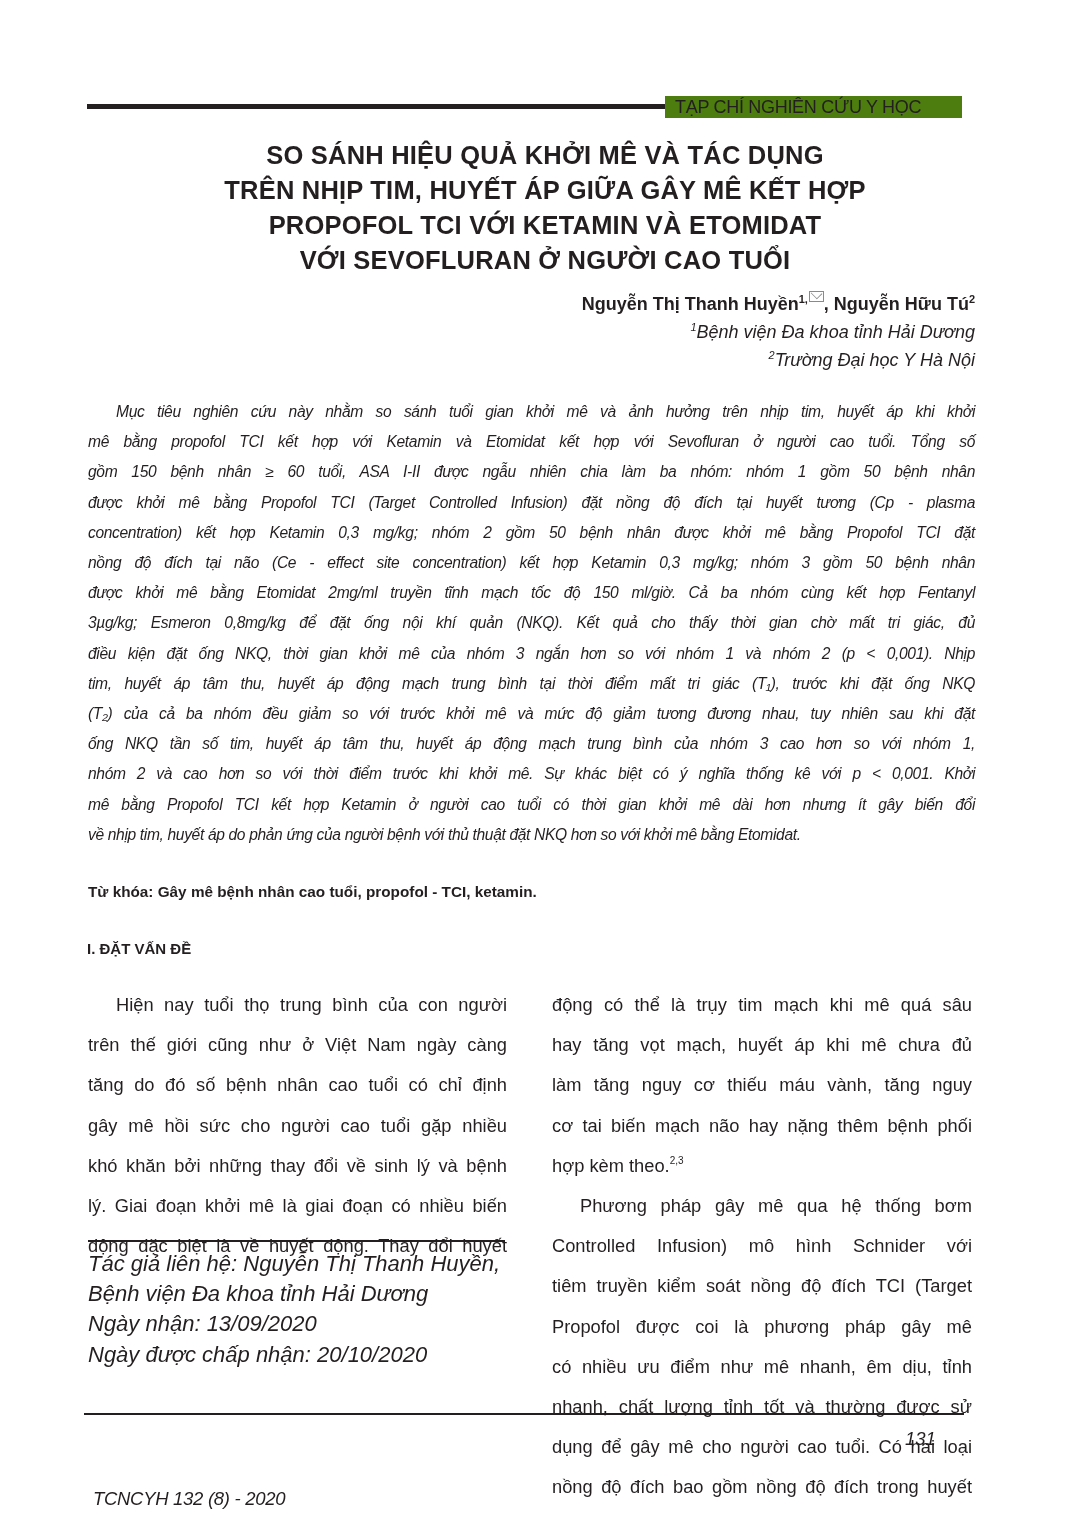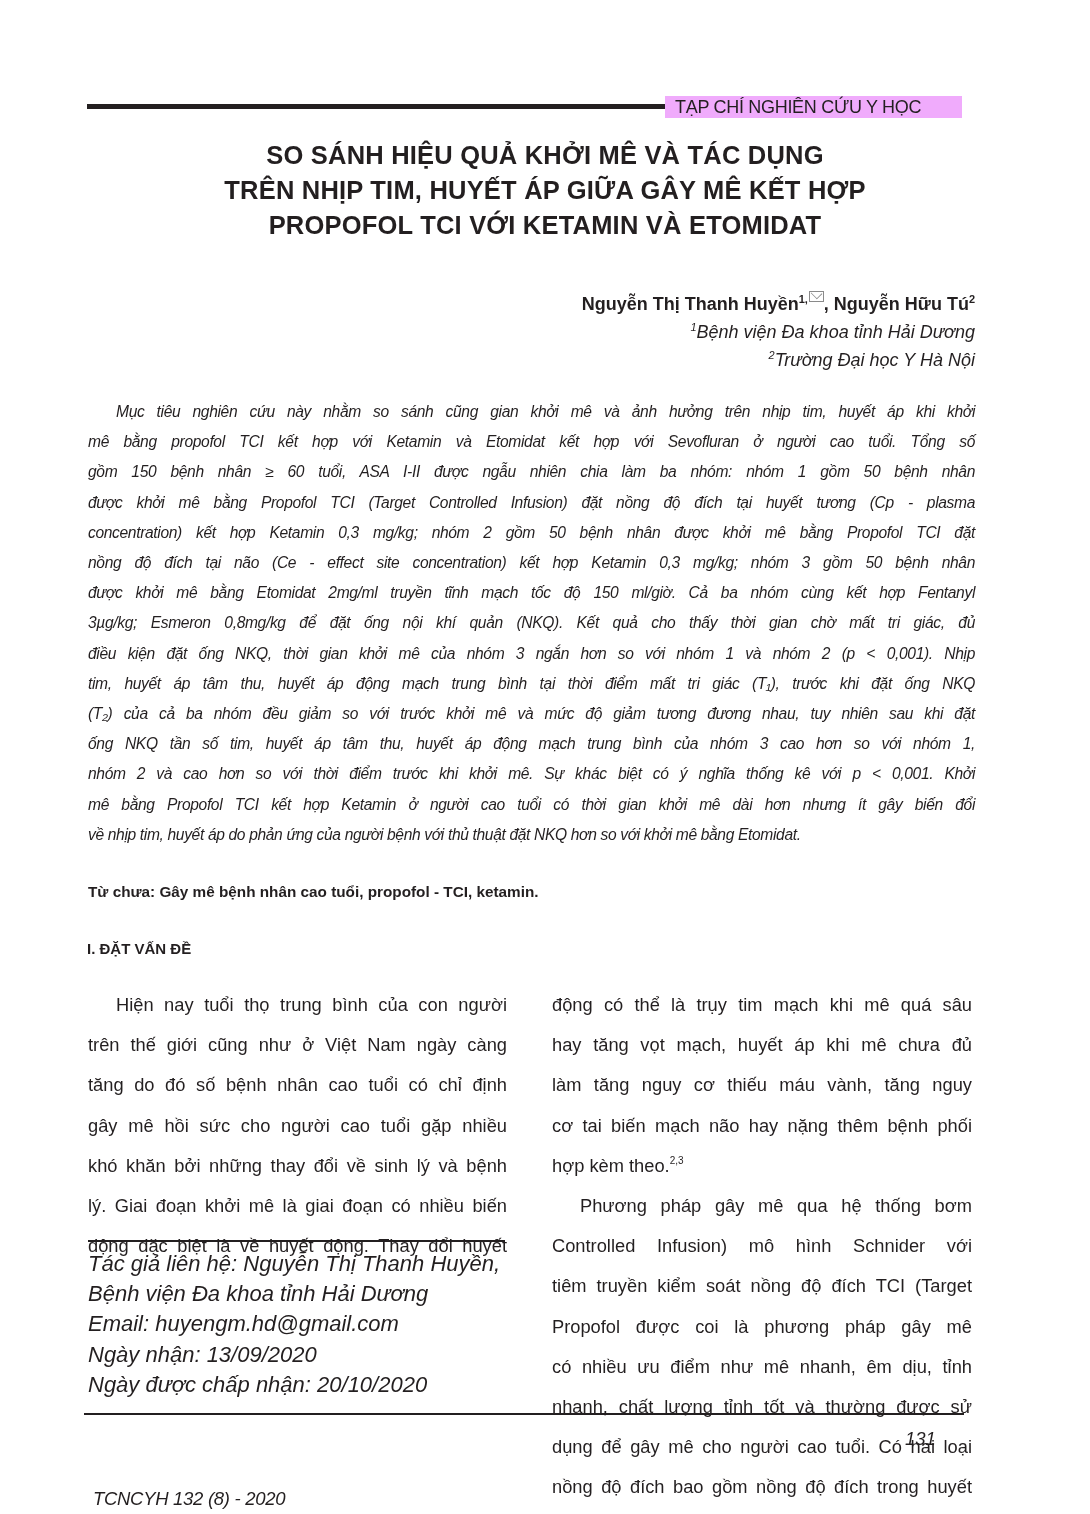--- a/index.html
+++ b/index.html
@@ -1,21 +1,21 @@
 <!DOCTYPE html>
 <html><head>
 <meta charset="utf-8">
 <style>
   html, body { margin: 0; padding: 0; background: #ffffff; }
   body { width: 1090px; height: 1514px; position: relative; overflow: hidden; color: #231f20; }
   .abs { position: absolute; }
 
   
   .header-rule { left: 87px; top: 104px; width: 580px; height: 5px; background: #231f20; }
-  .journal-tag { left: 665px; top: 96px; width: 297px; height: 22px; background: #f0abfc;
+  .journal-tag { left: 665px; top: 96px; width: 297px; height: 22px; background: #4d7c0f;
     font-family: "Liberation Sans", sans-serif; font-size: 18px; color: #231f20;
     line-height: 22px; padding-left: 10px; box-sizing: border-box; letter-spacing: -0.3px; white-space: nowrap; }
 
   
   .title { left: 100px; top: 138px; width: 890px; text-align: center;
     font-family: "Liberation Sans", sans-serif; font-weight: bold; font-size: 25.5px;
     line-height: 35px; color: #231f20; letter-spacing: 0.2px; }
   .title div { white-space: nowrap; }
 
   
@@ -59,67 +59,67 @@
 </head>
 <body>
 
 <div class="abs header-rule"></div>
 <div class="abs journal-tag">TẠP CHÍ NGHIÊN CỨU Y HỌC</div>
 
 <div class="abs title">
   <div>SO SÁNH HIỆU QUẢ KHỞI MÊ VÀ TÁC DỤNG</div>
   <div>TRÊN NHỊP TIM, HUYẾT ÁP GIỮA GÂY MÊ KẾT HỢP</div>
   <div>PROPOFOL TCI VỚI KETAMIN VÀ ETOMIDAT</div>
+  <div>VỚI SEVOFLURAN Ở NGƯỜI CAO TUỔI</div>
 </div>
 
 <div class="abs authors">
   <div class="names">
     <span>Nguyễn Thị Thanh Huyền</span><sup>1,</sup><span class="mail-icon"></span><span>, Nguyễn Hữu Tú</span><sup>2</sup>
   </div>
   <div class="aff"><sup>1</sup><span>Bệnh viện Đa khoa tỉnh Hải Dương</span></div>
   <div class="aff"><sup>2</sup><span>Trường Đại học Y Hà Nội</span></div>
 </div>
 
 <div class="abs abstract">
-  <span class="line first">Mục tiêu nghiên cứu này nhằm so sánh cũng gian khởi mê và ảnh hưởng trên nhịp tim, huyết áp khi khởi</span>
+  <span class="line first">Mục tiêu nghiên cứu này nhằm so sánh tuổi gian khởi mê và ảnh hưởng trên nhịp tim, huyết áp khi khởi</span>
   <span class="line">mê bằng propofol TCI kết hợp với Ketamin và Etomidat kết hợp với Sevofluran ở người cao tuổi. Tổng số</span>
   <span class="line">gồm 150 bệnh nhân ≥ 60 tuổi, ASA I-II được ngẫu nhiên chia làm ba nhóm: nhóm 1 gồm 50 bệnh nhân</span>
   <span class="line">được khởi mê bằng Propofol TCI (Target Controlled Infusion) đặt nồng độ đích tại huyết tương (Cp - plasma</span>
   <span class="line">concentration) kết hợp Ketamin 0,3 mg/kg; nhóm 2 gồm 50 bệnh nhân được khởi mê bằng Propofol TCI đặt</span>
   <span class="line">nồng độ đích tại não (Ce - effect site concentration) kết hợp Ketamin 0,3 mg/kg; nhóm 3 gồm 50 bệnh nhân</span>
   <span class="line">được khởi mê bằng Etomidat 2mg/ml truyền tĩnh mạch tốc độ 150 ml/giờ. Cả ba nhóm cùng kết hợp Fentanyl</span>
   <span class="line">3µg/kg; Esmeron 0,8mg/kg để đặt ống nội khí quản (NKQ). Kết quả cho thấy thời gian chờ mất tri giác, đủ</span>
   <span class="line">điều kiện đặt ống NKQ, thời gian khởi mê của nhóm 3 ngắn hơn so với nhóm 1 và nhóm 2 (p &lt; 0,001). Nhịp</span>
   <span class="line">tim, huyết áp tâm thu, huyết áp động mạch trung bình tại thời điểm mất tri giác (T₁), trước khi đặt ống NKQ</span>
   <span class="line">(T₂) của cả ba nhóm đều giảm so với trước khởi mê và mức độ giảm tương đương nhau, tuy nhiên sau khi đặt</span>
   <span class="line">ống NKQ  tần số tim, huyết áp tâm thu, huyết áp động mạch trung bình của nhóm 3 cao hơn so với nhóm 1,</span>
   <span class="line">nhóm 2 và cao hơn so với thời điểm trước khi khởi mê. Sự khác biệt có ý nghĩa thống kê với p &lt; 0,001. Khởi</span>
   <span class="line">mê bằng Propofol TCI kết hợp Ketamin ở người cao tuổi có thời gian khởi mê dài hơn nhưng ít gây biến đổi</span>
   <span class="line last">về nhịp tim, huyết áp do phản ứng của người bệnh với thủ thuật đặt NKQ hơn so với khởi mê bằng Etomidat.</span>
 </div>
 
-<div class="abs keywords">Từ chưa: Gây mê bệnh nhân cao tuổi, propofol - TCI, ketamin.</div>
+<div class="abs keywords">Từ khóa: Gây mê bệnh nhân cao tuổi, propofol - TCI, ketamin.</div>
 
 <div class="abs section-heading">I. ĐẶT VẤN ĐỀ</div>
 
 <div class="abs col col-left">
   <span class="line indent">Hiện nay tuổi thọ trung bình của con người</span>
   <span class="line">trên thế giới cũng như ở Việt Nam ngày càng</span>
   <span class="line">tăng do đó số bệnh nhân cao tuổi có chỉ định</span>
   <span class="line">gây mê hồi sức cho người cao tuổi gặp nhiều</span>
   <span class="line">khó khăn bởi những thay đổi về sinh lý và bệnh</span>
   <span class="line">lý. Giai đoạn khởi mê là giai đoạn có nhiều biến</span>
   <span class="line">động đặc biệt là về huyết động. Thay đổi huyết</span>
 </div>
 
 <div class="abs footnote-rule"></div>
 <div class="abs footnote">
   <div>Tác giả liên hệ: Nguyễn Thị Thanh Huyền,</div>
   <div>Bệnh viện Đa khoa tỉnh Hải Dương</div>
-  <div>Email: huyengm.hd@gmail.com</div>
   <div>Ngày nhận: 13/09/2020</div>
   <div>Ngày được chấp nhận: 20/10/2020</div>
 </div>
 
 <div class="abs col col-right">
   <span class="line">động có thể là trụy tim mạch khi mê quá sâu</span>
   <span class="line">hay tăng vọt mạch, huyết áp khi mê chưa đủ</span>
   <span class="line">làm tăng nguy cơ thiếu máu vành, tăng nguy</span>
   <span class="line">cơ tai biến mạch não hay nặng thêm bệnh phối</span>
   <span class="line last"><span>hợp kèm theo.</span><sup>2,3</sup></span>

